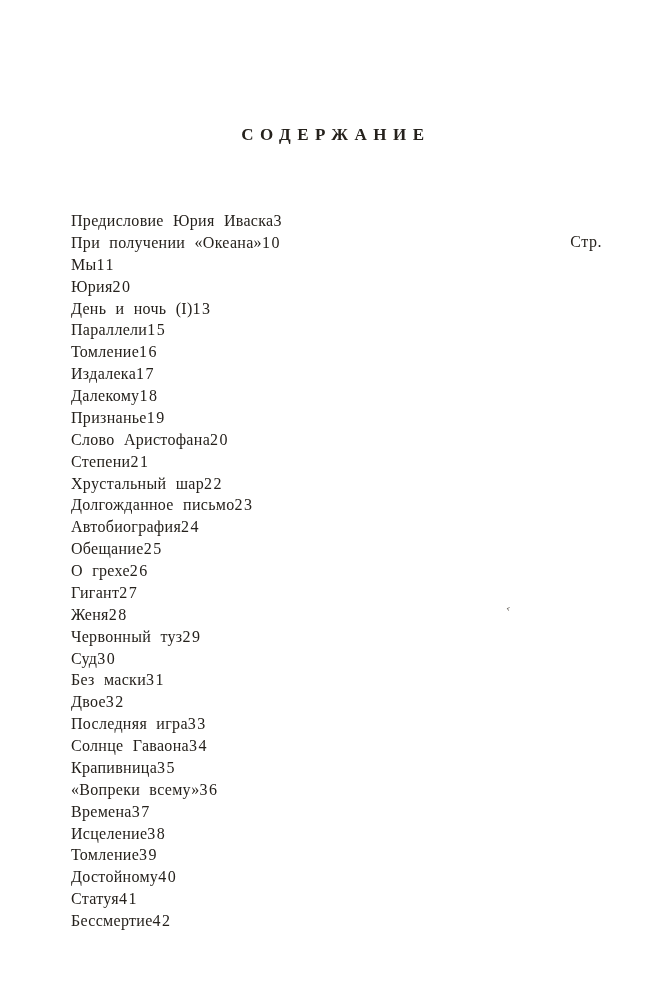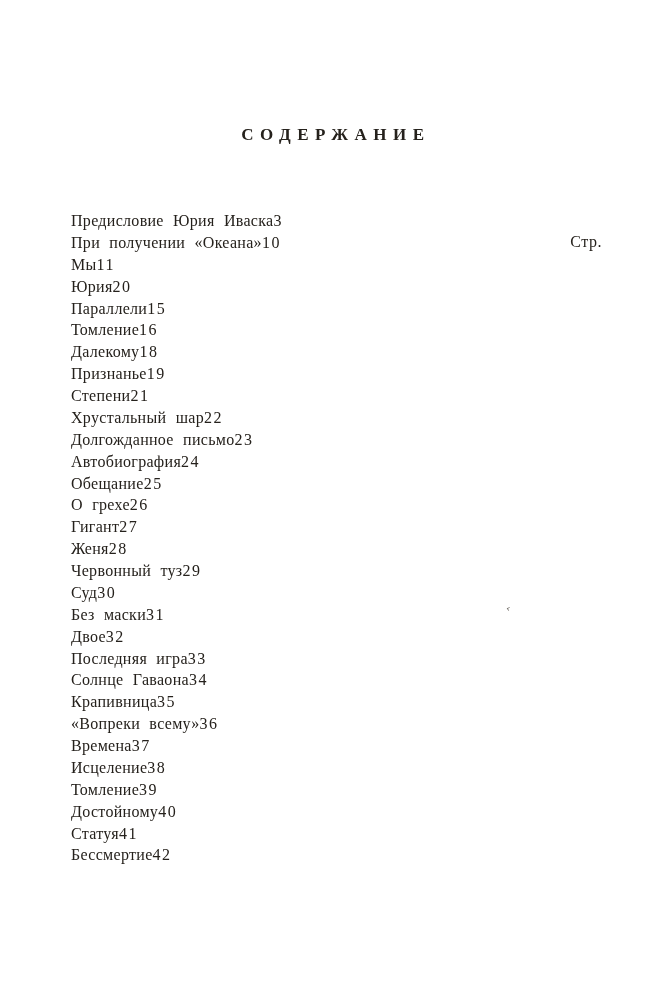--- a/index.html
+++ b/index.html
@@ -96,36 +96,48 @@
       </div>
       <div class="row">
         <span class="entry-title">Мы</span>
         <span class="entry-page">11</span>
       </div>
       <div class="row">
         <span class="entry-title">Юрия</span>
         <span class="entry-page">20</span>
       </div>
       <div class="row">
+        <span class="entry-title">День и ночь (I)</span>
+        <span class="entry-page">13</span>
+      </div>
+      <div class="row">
         <span class="entry-title">Параллели</span>
         <span class="entry-page">15</span>
       </div>
       <div class="row">
         <span class="entry-title">Томление</span>
         <span class="entry-page">16</span>
       </div>
       <div class="row">
+        <span class="entry-title">Издалека</span>
+        <span class="entry-page">17</span>
+      </div>
+      <div class="row">
         <span class="entry-title">Далекому</span>
         <span class="entry-page">18</span>
       </div>
       <div class="row">
         <span class="entry-title">Признанье</span>
         <span class="entry-page">19</span>
       </div>
       <div class="row">
+        <span class="entry-title">Слово Аристофана</span>
+        <span class="entry-page">20</span>
+      </div>
+      <div class="row">
         <span class="entry-title">Степени</span>
         <span class="entry-page">21</span>
       </div>
       <div class="row">
         <span class="entry-title">Хрустальный шар</span>
         <span class="entry-page">22</span>
       </div>
       <div class="row">
         <span class="entry-title">Долгожданное письмо</span>
         <span class="entry-page">23</span>

